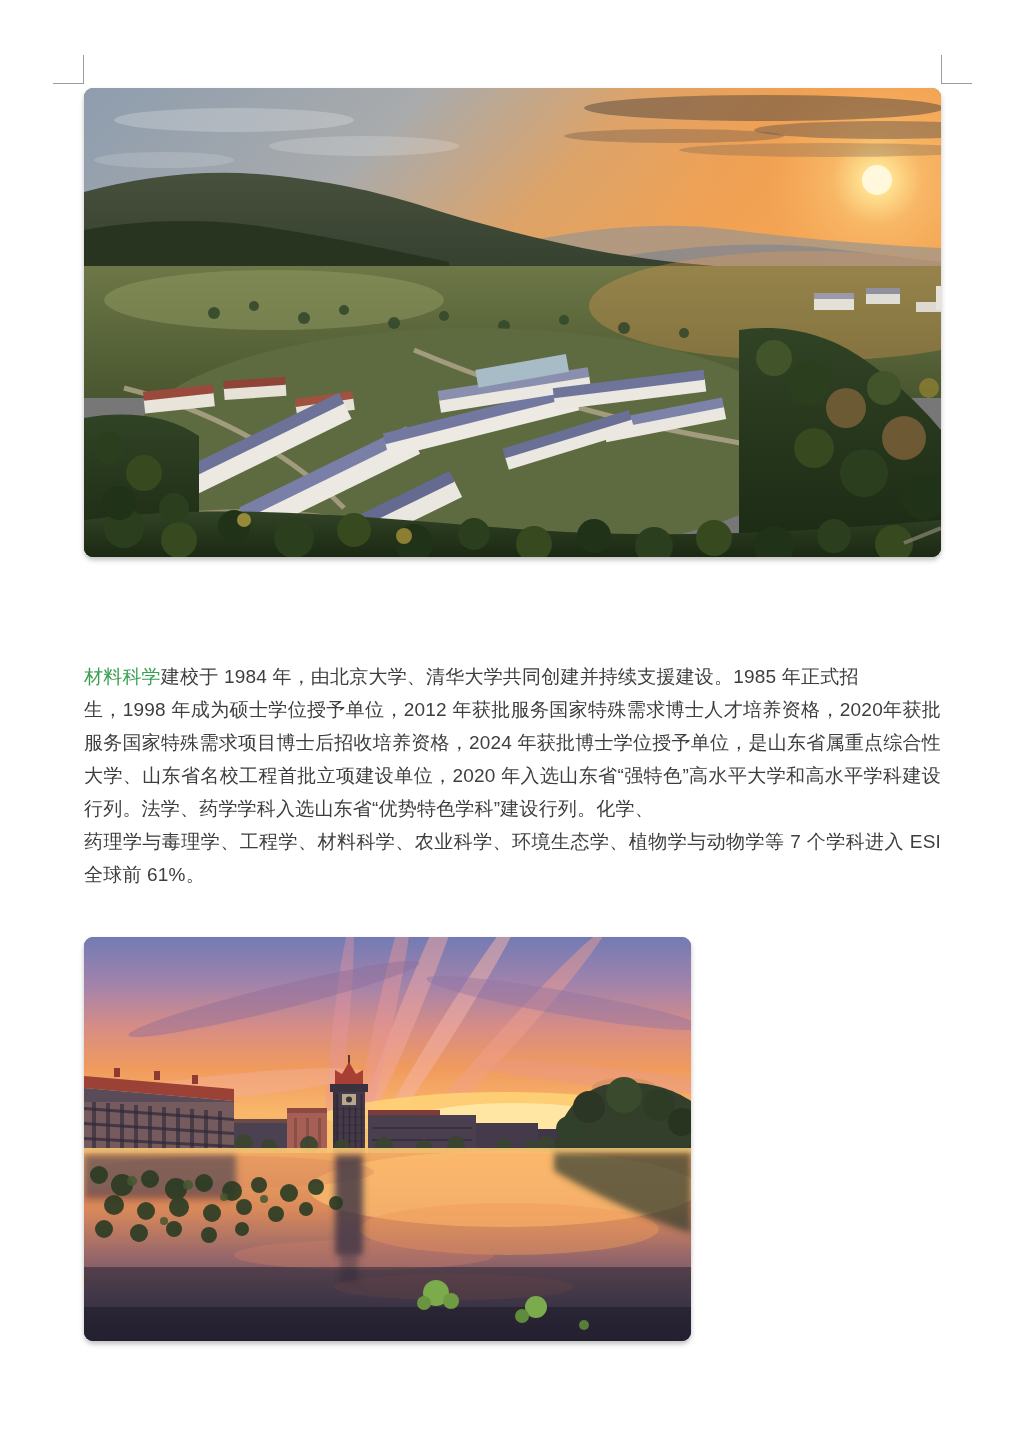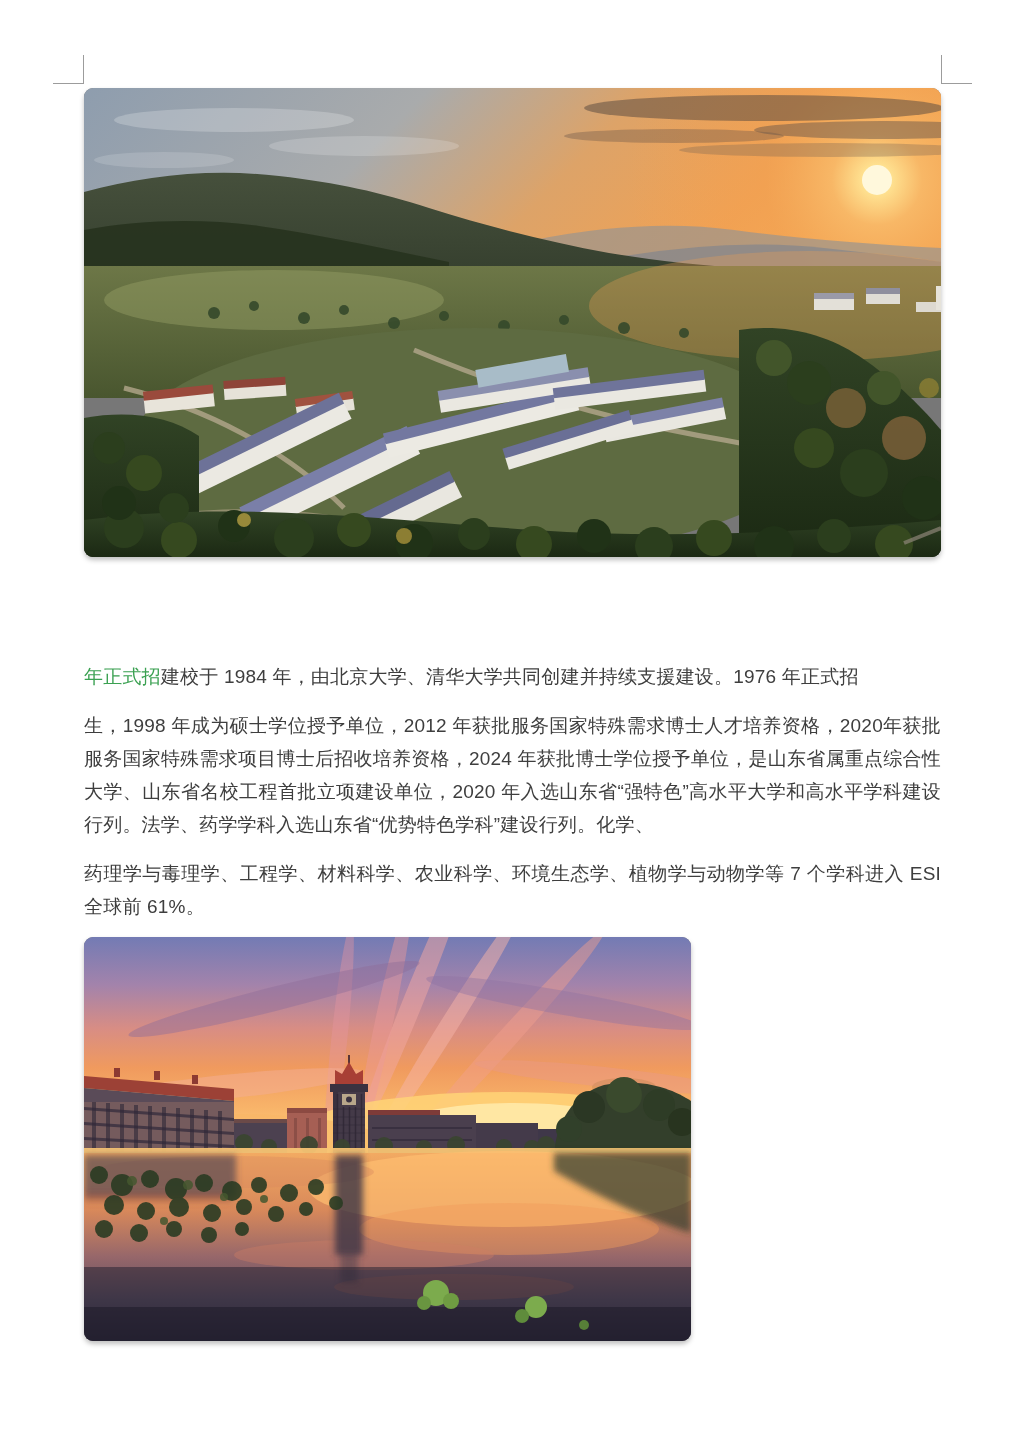--- a/index.html
+++ b/index.html
@@ -25,21 +25,21 @@
   figure.photo svg { display:block; width:100%; height:100%; }
 
   .article {
     position:absolute; left:84px; top:660px; width:857px;
     font-size:19px; line-height:33px;
     color:#3e3e3e;
     text-align:justify;
     letter-spacing:0.2px;
   }
   .article p { margin:0; }
-  .article p + p { margin-top:16px; }
+  .article p + p { }
   .uni-link { color:#3ba152; cursor:pointer; }
 </style>
 </head>
 <body>
 
 <div>
 
   <div class="crop-mark tl"></div>
   <div class="crop-mark tr"></div>
 
@@ -197,21 +197,21 @@
           <circle cx="90" cy="420" r="15" fill="#2b3e1d"></circle>
         <circle cx="320" cy="448" r="8" fill="#8c7e33"></circle>
           <circle cx="160" cy="432" r="7" fill="#97893a"></circle>
         <circle cx="845" cy="300" r="10" fill="#8c7e33" opacity="0.8"></circle>
       </g>
       <path d="M820 455 L857 440" stroke="#8d8578" stroke-width="4" opacity="0.7"></path>
     </svg>
   </figure>
 
   <div class="article">
-    <p><span class="uni-link" style="color: rgb(59, 161, 82);">年正式招</span><span>建校于 1984 年，由北京大学、清华大学共同创建并持续支援建设。1976 年正式招</span></p>
+    <p><span class="uni-link" style="color: rgb(59, 161, 82);">材料科学</span><span>建校于 1984 年，由北京大学、清华大学共同创建并持续支援建设。1985 年正式招</span></p>
     <p>生，1998 年成为硕士学位授予单位，2012 年获批服务国家特殊需求博士人才培养资格，2020年获批服务国家特殊需求项目博士后招收培养资格，2024 年获批博士学位授予单位，是山东省属重点综合性大学、山东省名校工程首批立项建设单位，2020 年入选山东省“强特色”高水平大学和高水平学科建设行列。法学、药学学科入选山东省“优势特色学科”建设行列。化学、</p>
     <p>药理学与毒理学、工程学、材料科学、农业科学、环境生态学、植物学与动物学等 7 个学科进入 ESI 全球前 61%。</p>
   </div>
 
   <figure class="photo" id="photo2" aria-label="湖畔钟楼日落景观">
     <svg viewBox="0 0 607 404" preserveAspectRatio="none">
       <defs>
         <linearGradient id="sky2" x1="0" y1="0" x2="0" y2="1">
           <stop offset="0" stop-color="#737bb4"></stop>
             <stop offset="0.22" stop-color="#a383ab"></stop>

